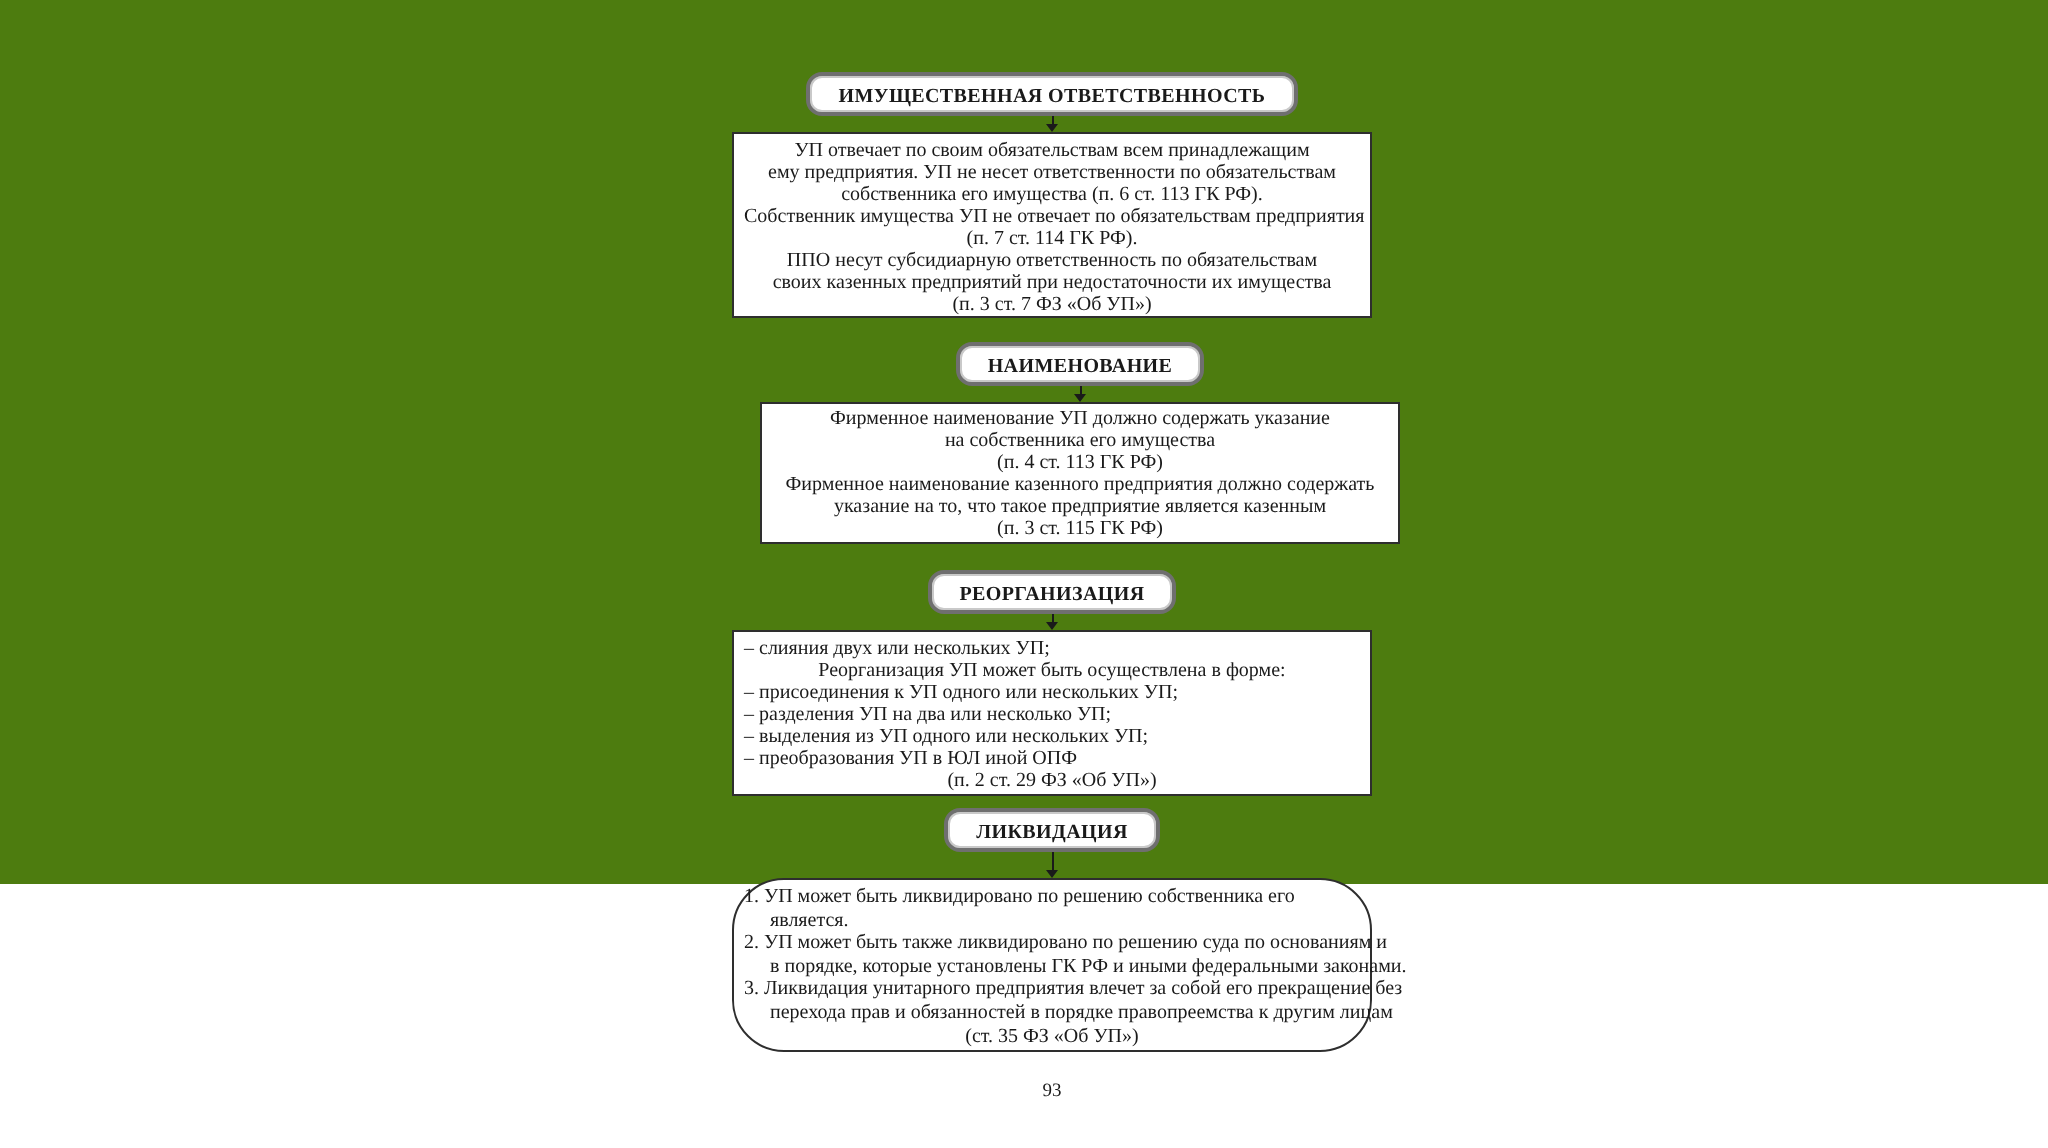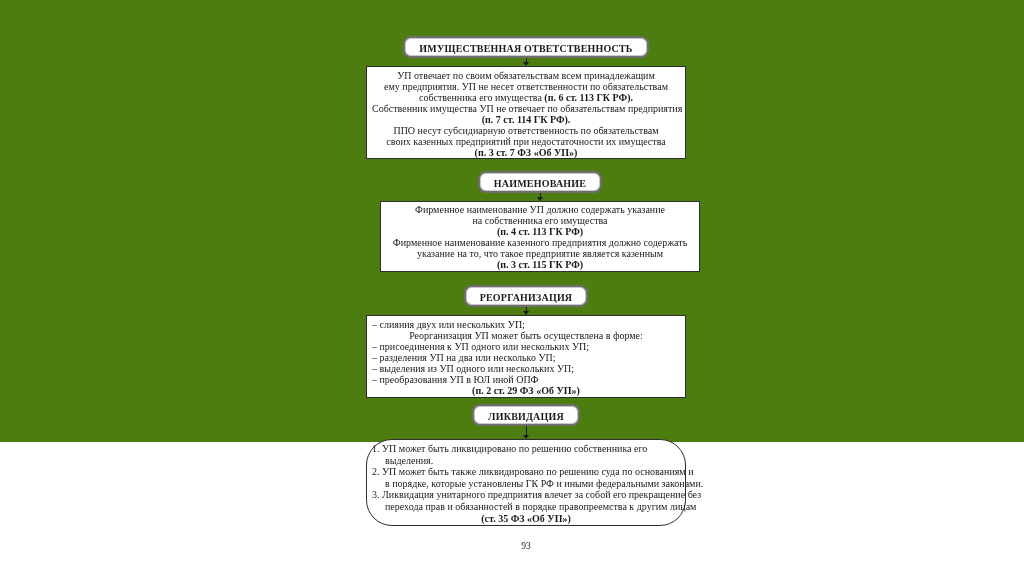--- a/index.html
+++ b/index.html
@@ -50,21 +50,21 @@
   .box-1 { height: 93px; }
   .box-2 { height: 71px; padding-top: 2px; }
   .box-3 { height: 83px; }
   .box-4 { height: 87px; border-radius: 26px; }
   .box-4 .line { line-height: 11.6px; }
 
   .line { font-size: 10px; line-height: 11px; white-space: nowrap; }
   .line.center { text-align: center; }
   .line.left { text-align: left; }
   .line.indent { padding-left: 13px; }
-  .line .b { font-weight: bold; }
+  .line .b { font-weight: normal; }
 
   .page-number {
     position: absolute;
     left: 366px;
     top: 541px;
     width: 320px;
     text-align: center;
     font-size: 9.5px;
     color: #1a1a1a;
   }
@@ -135,21 +135,21 @@
     <div class="section sec-4">
       <div class="head-box">
         <span>ЛИКВИДАЦИЯ</span>
       </div>
       <div class="arrow">
         <div class="shaft"></div>
         <div class="tip"></div>
       </div>
       <div class="content-box box-4">
           <div class="line left"><span>1. УП может быть ликвидировано по решению собственника его</span></div>
-          <div class="line left indent"><span>выделения.</span></div>
+          <div class="line left indent"><span>является.</span></div>
           <div class="line left"><span>2. УП может быть также ликвидировано по решению суда по основаниям и</span></div>
           <div class="line left indent"><span>в порядке, которые установлены ГК РФ и иными федеральными законами.</span></div>
           <div class="line left"><span>3. Ликвидация унитарного предприятия влечет за собой его прекращение без</span></div>
           <div class="line left indent"><span>перехода прав и обязанностей в порядке правопреемства к другим лицам</span></div>
           <div class="line center"><span class="b">(ст. 35 ФЗ «Об УП»)</span></div>
         </div>
     </div>
 
   </div>
 

